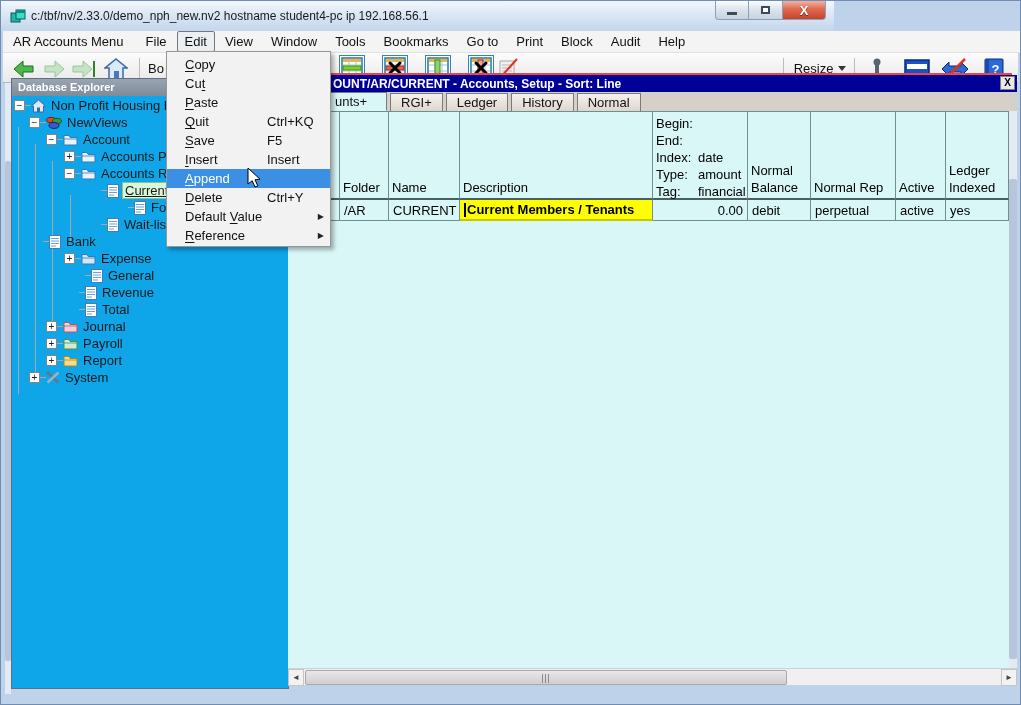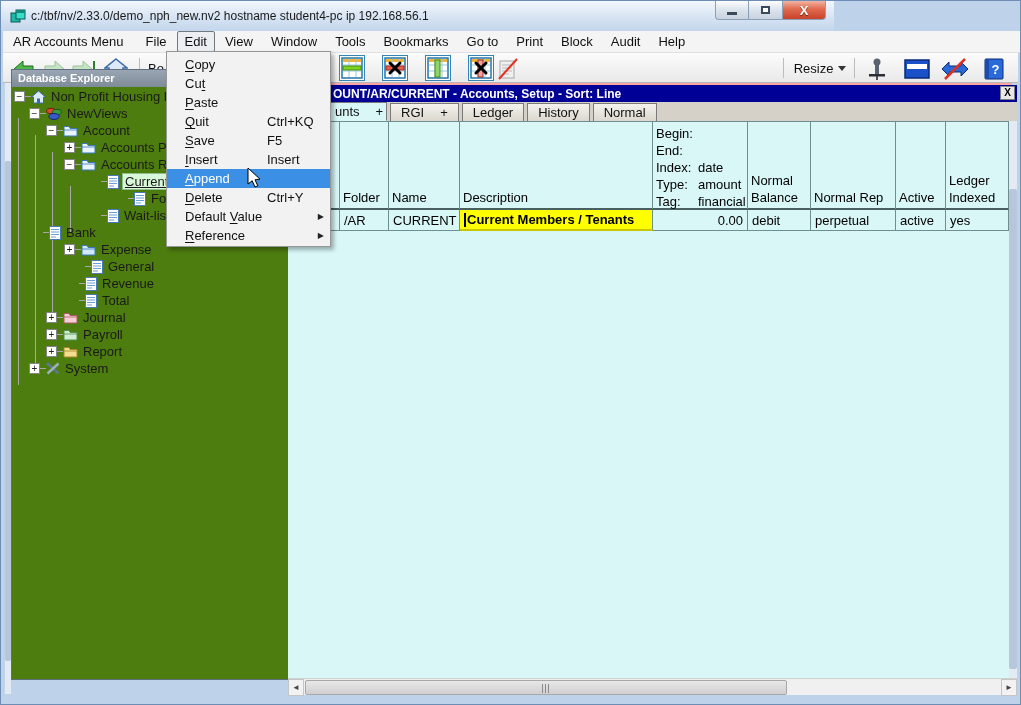--- a/index.html
+++ b/index.html
@@ -40,47 +40,47 @@
   .tb-text-btn { font-size:13px; color:#111; }
   #resize-btn { display:flex; gap:5px; align-items:center; }
   .dd-arrow { width:0; height:0; border-left:4px solid transparent; border-right:4px solid transparent;
               border-top:5px solid #333; }
 
   
   #left-scrollbar { position:absolute; left:4px; top:82px; width:6px; height:611px; background:#e3eaf4; }
   #left-scrollbar .vthumb { position:absolute; left:0; top:78px; width:6px; height:500px; background:#b7c6da; border-radius:2px; }
 
   
-  #explorer { position:absolute; left:10px; top:68px; width:278px; height:611px;
-              background:#4d7c0f; border:1px solid #5f6f7f; }
+  #explorer { position:absolute; left:10px; top:77px; width:278px; height:611px;
+              background:#0ea5e9; border:1px solid #5f6f7f; }
   #explorer-header { height:17px; background:linear-gradient(#99a5b2,#7e8b99); color:#fff;
                      font-size:11px; font-weight:bold; padding:2px 0 0 6px; }
   #tree { position:relative; padding-top:1px; }
   .vline { position:absolute; width:1px; background:#a8a8a8; }
   .tree-row { position:relative; height:17px; display:flex; align-items:center; font-size:13px; color:#1a1a1a;
               white-space:nowrap; }
   .expand-box { width:11px; height:11px; border:1px solid #848484; background:#fff; font-size:10px;
                 line-height:9px; text-align:center; color:#222; flex:0 0 11px; }
   .stub { width:6px; height:1px; background:#a8a8a8; flex:0 0 6px; }
   .tree-icon { display:flex; align-items:center; margin-right:3px; }
   .tree-label { padding:0 2px; }
   .tree-selected { background:#d9f7d9; border:1px solid #8fbf8f; text-decoration:underline; }
 
   
-  #panel { position:absolute; left:287px; top:82px; width:724px; height:611px; background:#fca5a5; }
+  #panel { position:absolute; left:287px; top:72px; width:724px; height:611px; background:#ef4444; }
   #panel-titlebar { position:absolute; left:0; top:2px; width:729px; height:17px; background:#000096;
                     color:#fff; font-weight:bold; font-size:12px; }
   #panel-title { position:absolute; left:45px; top:2px; white-space:nowrap; }
   #panel-close { position:absolute; right:2px; top:1px; width:15px; height:14px; background:#e8e8e8;
                  border:1px solid #808080; color:#000; font-size:10px; font-weight:bold;
                  text-align:center; line-height:12px; }
   #tab-strip { position:absolute; left:0; top:19px; width:729px; height:19px; background:#d5d1c8;
                display:flex; align-items:stretch; }
   .tab { border:1px solid #7a7a7a; border-bottom:none; background:linear-gradient(#f4f2ed,#dcd8cf);
-         font-size:13px; color:#111; display:flex; align-items:center; justify-content:center; gap:16px;
+         font-size:13px; color:#111; display:flex; align-items:center; justify-content:center; 
          margin-top:1px; padding:0 10px; }
   .tab-active { background:#d9f7f7; margin-top:0; border-bottom:1px solid #d9f7f7; padding-left:46px;
                 justify-content:flex-start; width:99px; }
   .tab + .tab { margin-left:3px; }
 
   #table-area { position:absolute; left:0; top:38px; width:729px; height:557px; background:#d9f7f7; }
   #grid { position:absolute; left:0; top:0; display:flex; border-top:1px solid #6e8f8f; }
   .grid-col { flex:0 0 auto; }
   .hdr { height:88px; border-right:1px solid #6e8f8f; border-bottom:2px solid #4a5f5f;
          display:flex; flex-direction:column; justify-content:flex-end; font-size:13px; color:#000;

